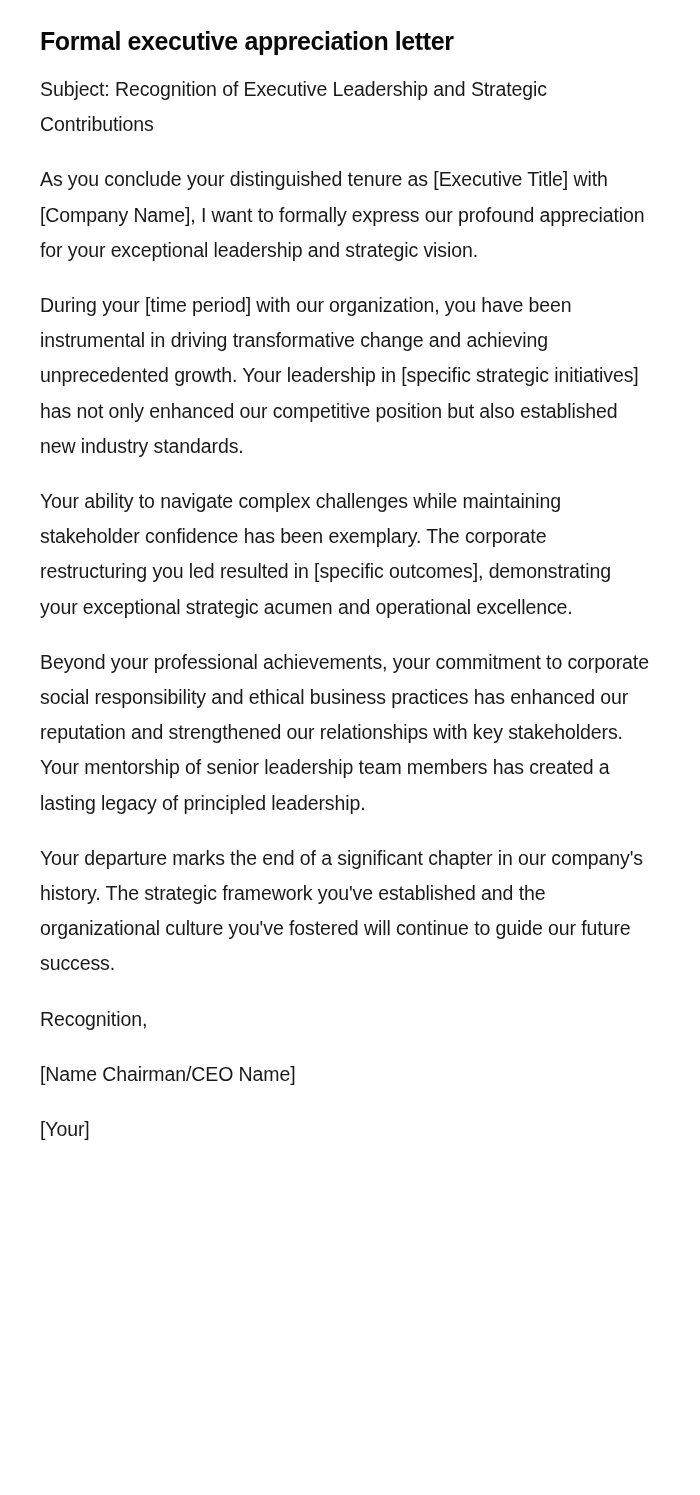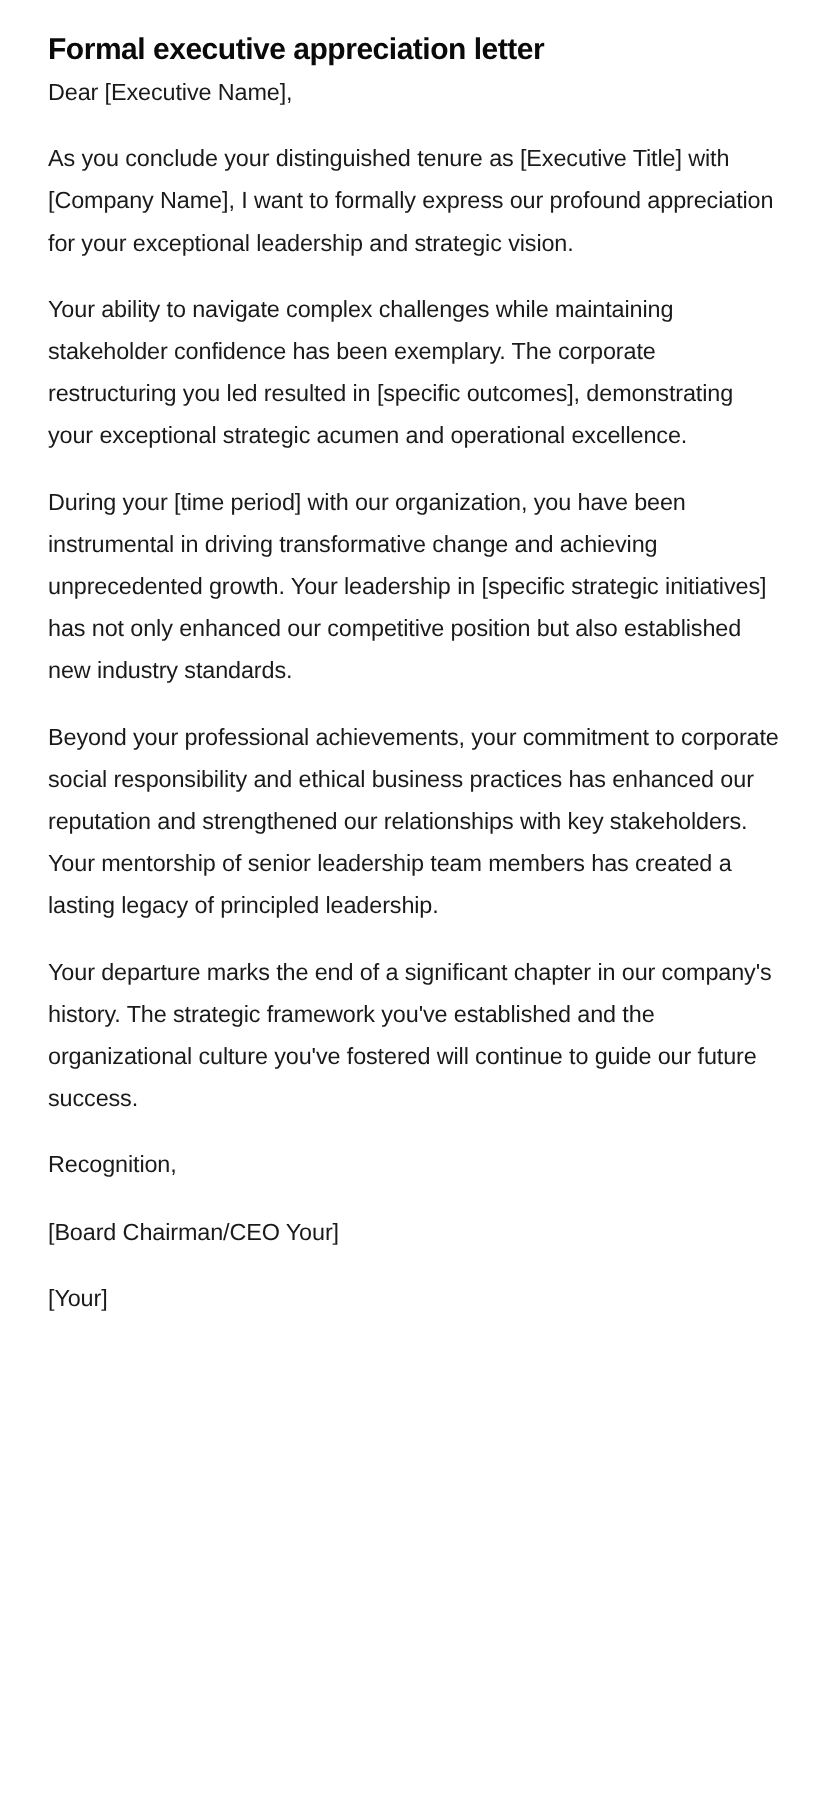--- a/index.html
+++ b/index.html
@@ -37,26 +37,26 @@
       width: 610px;
     }
     .para.first { margin-top: 12px; }
   </style>
 </head>
 <body>
 
 <div class="page">
   <h1 class="title">Formal executive appreciation letter</h1>
 
+  <p class="para first">Subject: Recognition of Executive Leadership and Strategic Contributions</p>
 
-  <p class="para">Dear [Executive Name],</p>
 
   <p class="para">As you conclude your distinguished tenure as [Executive Title] with [Company Name], I want to formally express our profound appreciation for your exceptional leadership and strategic vision.</p>
+  <p class="para">During your [time period] with our organization, you have been instrumental in driving transformative change and achieving unprecedented growth. Your leadership in [specific strategic initiatives] has not only enhanced our competitive position but also established new industry standards.</p>
   <p class="para">Your ability to navigate complex challenges while maintaining stakeholder confidence has been exemplary. The corporate restructuring you led resulted in [specific outcomes], demonstrating your exceptional strategic acumen and operational excellence.</p>
-  <p class="para">During your [time period] with our organization, you have been instrumental in driving transformative change and achieving unprecedented growth. Your leadership in [specific strategic initiatives] has not only enhanced our competitive position but also established new industry standards.</p>
   <p class="para">Beyond your professional achievements, your commitment to corporate social responsibility and ethical business practices has enhanced our reputation and strengthened our relationships with key stakeholders. Your mentorship of senior leadership team members has created a lasting legacy of principled leadership.</p>
   <p class="para">Your departure marks the end of a significant chapter in our company's history. The strategic framework you've established and the organizational culture you've fostered will continue to guide our future success.</p>
 
   <p class="para">Recognition,</p>
 
-  <p class="para">[Board Chairman/CEO Your]</p>
+  <p class="para">[Name Chairman/CEO Name]</p>
   <p class="para">[Your]</p>
 </div>
 
 </body></html>

